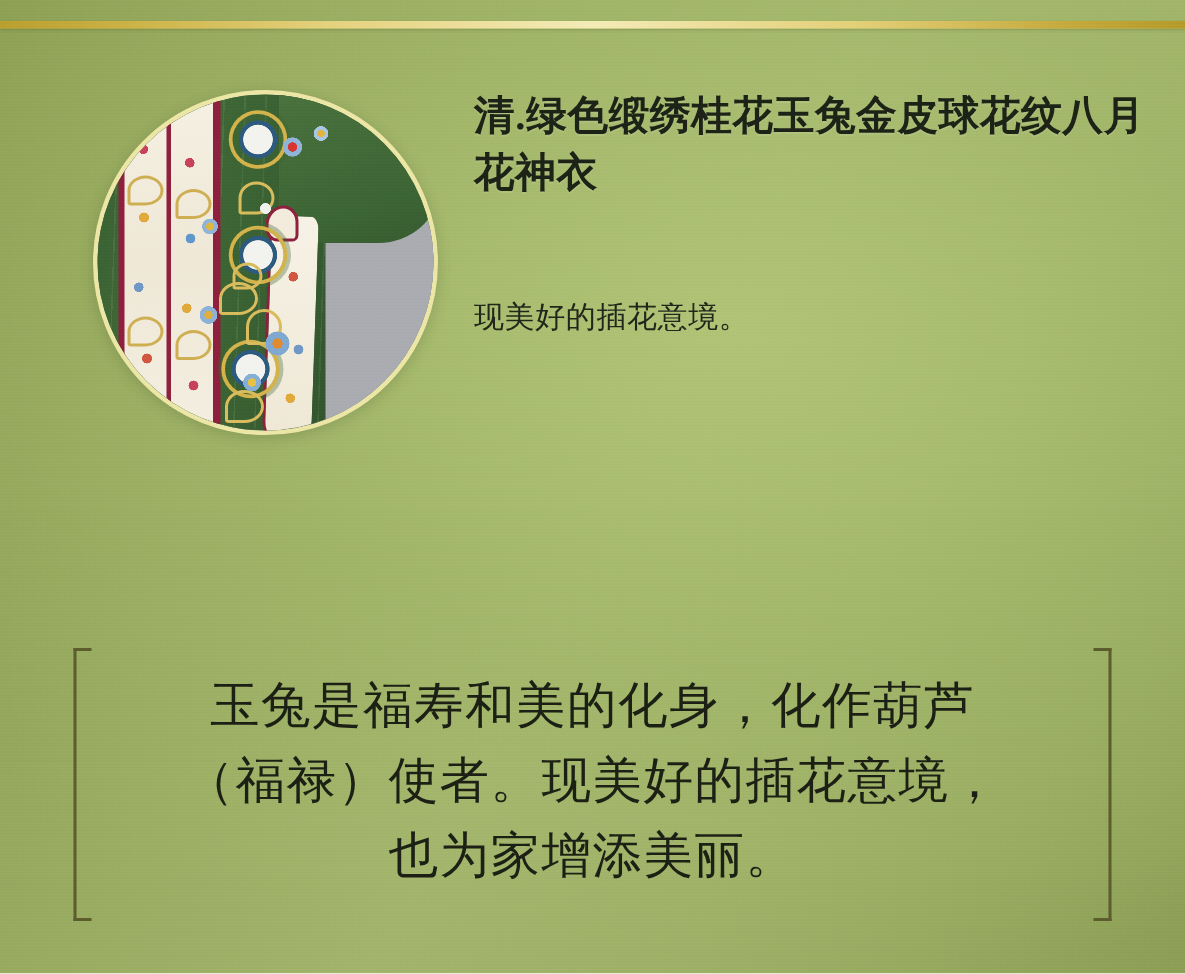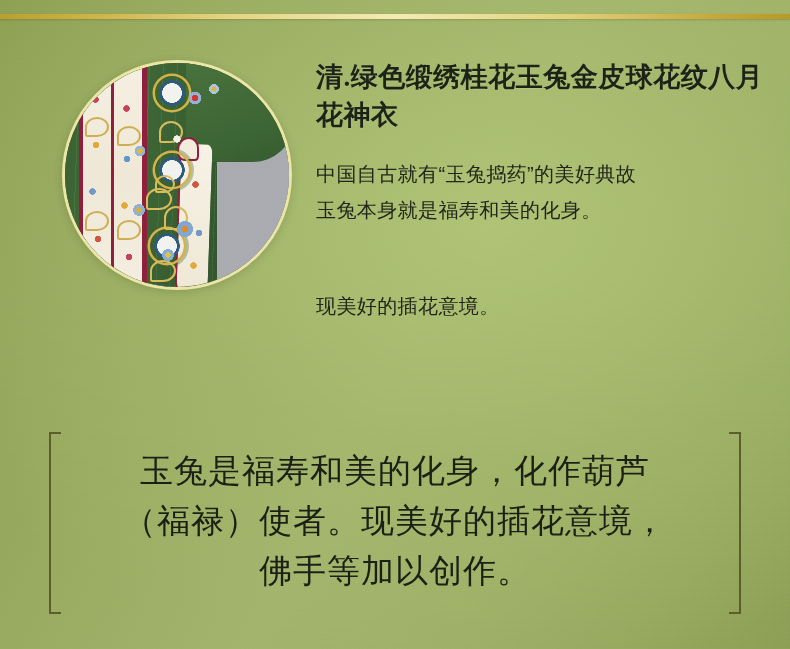--- a/index.html
+++ b/index.html
@@ -335,42 +335,38 @@
       <div class="scroll-gold" style="left:9%;  top:24%; width:20px; height:16px; border-color:#cfae52;"></div>
       <div class="scroll-gold" style="left:9%;  top:66%; width:20px; height:16px; border-color:#cfae52;"></div>
       <div class="scroll-gold" style="left:23%; top:28%; width:20px; height:16px; border-color:#cfae52;"></div>
       <div class="scroll-gold" style="left:23%; top:70%; width:20px; height:16px; border-color:#cfae52;"></div>
     </div>
   </div>
 
   <div class="text-col">
     <h1 class="title">清.绿色缎绣桂花玉兔金皮球花纹八月花神衣</h1>
 
-    <p class="para para-1">
-      <span>中国自古就有“玉兔捣药”的美好典故</span><br>
-      <span>玉兔本身就是福寿和美的化身。</span>
-    </p>
 
     <p class="para para-2">
       <br>
       <span>现美好的插花意境。</span>
     </p>
   </div>
 
   <div class="quote-block">
     <div class="bracket bracket-left">
       <div class="tick tick-top"></div>
       <div class="v-line"></div>
       <div class="tick tick-bottom"></div>
     </div>
 
     <div class="quote-text">
       <span class="quote-line">玉兔是福寿和美的化身，化作葫芦</span>
       <span class="quote-line">（福禄）使者。现美好的插花意境，</span>
-      <span class="quote-line">佛手等加以创作。</span>
+      <span class="quote-line">也为家增添美丽。</span>
     </div>
 
     <div class="bracket bracket-right">
       <div class="tick tick-top"></div>
       <div class="v-line"></div>
       <div class="tick tick-bottom"></div>
     </div>
   </div>
 
 </div>

